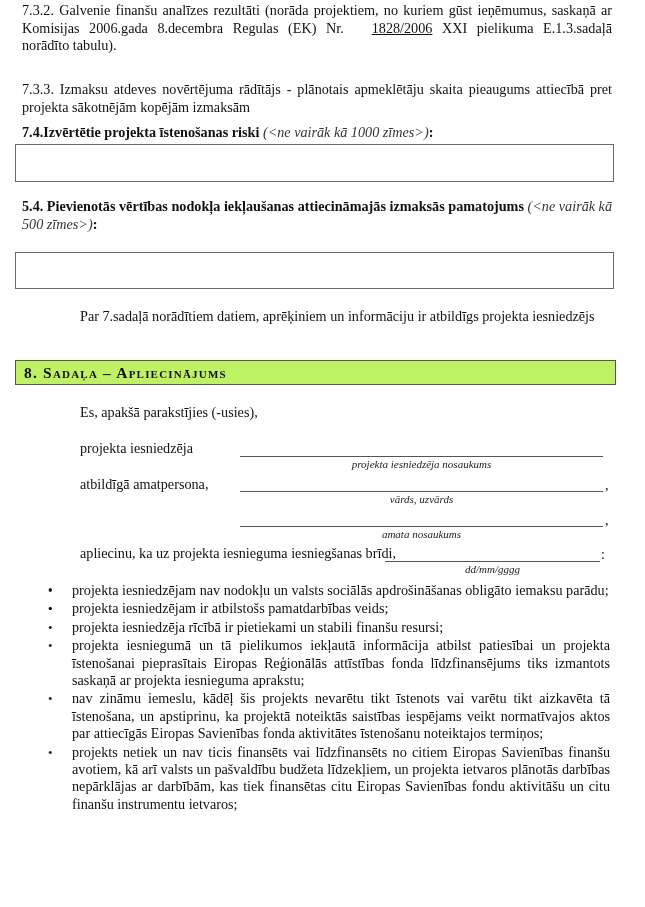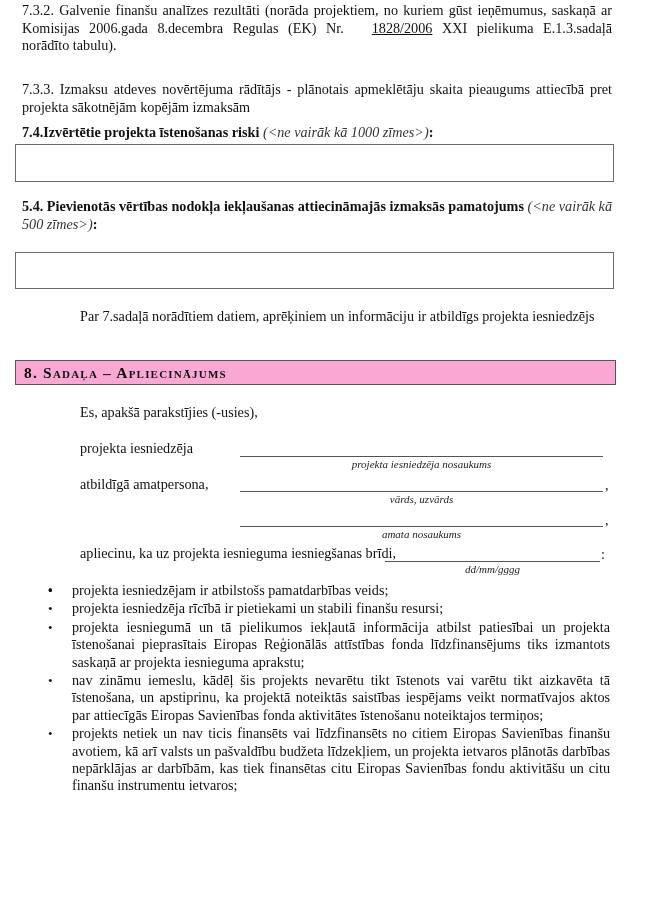--- a/index.html
+++ b/index.html
@@ -34,21 +34,21 @@
       border: 1px solid #6b6b6b;
       background: #ffffff;
       box-sizing: border-box;
     }
     .section-header {
       position: absolute;
       left: 15px;
       top: 360px;
       width: 601px;
       height: 25px;
-      background: #f9a8d4;
+      background: #bef264;
       border: 1px solid #555555;
       box-sizing: border-box;
       font-weight: bold;
       font-size: 15.5px;
       padding-left: 8px;
       line-height: 23px;
       letter-spacing: 1.2px;
       font-variant: small-caps;
       color: #111;
     }
@@ -146,20 +146,20 @@
 <div class="punct" style="left:605px; top:513px;">,</div>
 <div class="caption" style="left:240px; width:363px; top:528px;">amata nosaukums</div>
 
 <div class="label" style="top:545px;">apliecinu, ka uz projekta iesnieguma iesniegšanas brīdi,</div>
 <div class="line" style="left:385px; width:215px; top:561px;"></div>
 <div class="punct" style="left:601px; top:547px;">:</div>
 <div class="caption" style="left:385px; width:215px; top:563px;">dd/mm/gggg</div>
 
 <ul class="bullets">
   <li><span class="dot">•</span></li>
-  <li><span class="dot">•</span></li>
+  <li><span class="dot">•</span><span>projekta iesniedzējam nav nodokļu un valsts sociālās apdrošināšanas obligāto iemaksu parādu;</span></li>
   <li><span class="dot">•</span></li>
   <li><span class="dot">•</span><span>projekta iesniedzējam ir atbilstošs pamatdarbības veids;</span></li>
   <li><span class="dot">•</span><span>projekta iesniedzēja rīcībā ir pietiekami un stabili finanšu resursi;</span></li>
   <li><span class="dot">•</span><span>projekta iesniegumā un tā pielikumos iekļautā informācija atbilst patiesībai un projekta īstenošanai pieprasītais Eiropas Reģionālās attīstības fonda līdzfinansējums tiks izmantots saskaņā ar projekta iesnieguma aprakstu;</span></li>
   <li><span class="dot">•</span><span>nav zināmu iemeslu, kādēļ šis projekts nevarētu tikt īstenots vai varētu tikt aizkavēta tā īstenošana, un apstiprinu, ka projektā noteiktās saistības iespējams veikt normatīvajos aktos par attiecīgās Eiropas Savienības fonda aktivitātes īstenošanu noteiktajos termiņos;</span></li>
   <li><span class="dot">•</span><span>projekts netiek un nav ticis finansēts vai līdzfinansēts no citiem Eiropas Savienības finanšu avotiem, kā arī valsts un pašvaldību budžeta līdzekļiem, un projekta ietvaros plānotās darbības nepārklājas ar darbībām, kas tiek finansētas citu Eiropas Savienības fondu aktivitāšu un citu finanšu instrumentu ietvaros;</span></li>
 </ul>
 
 </body></html>

